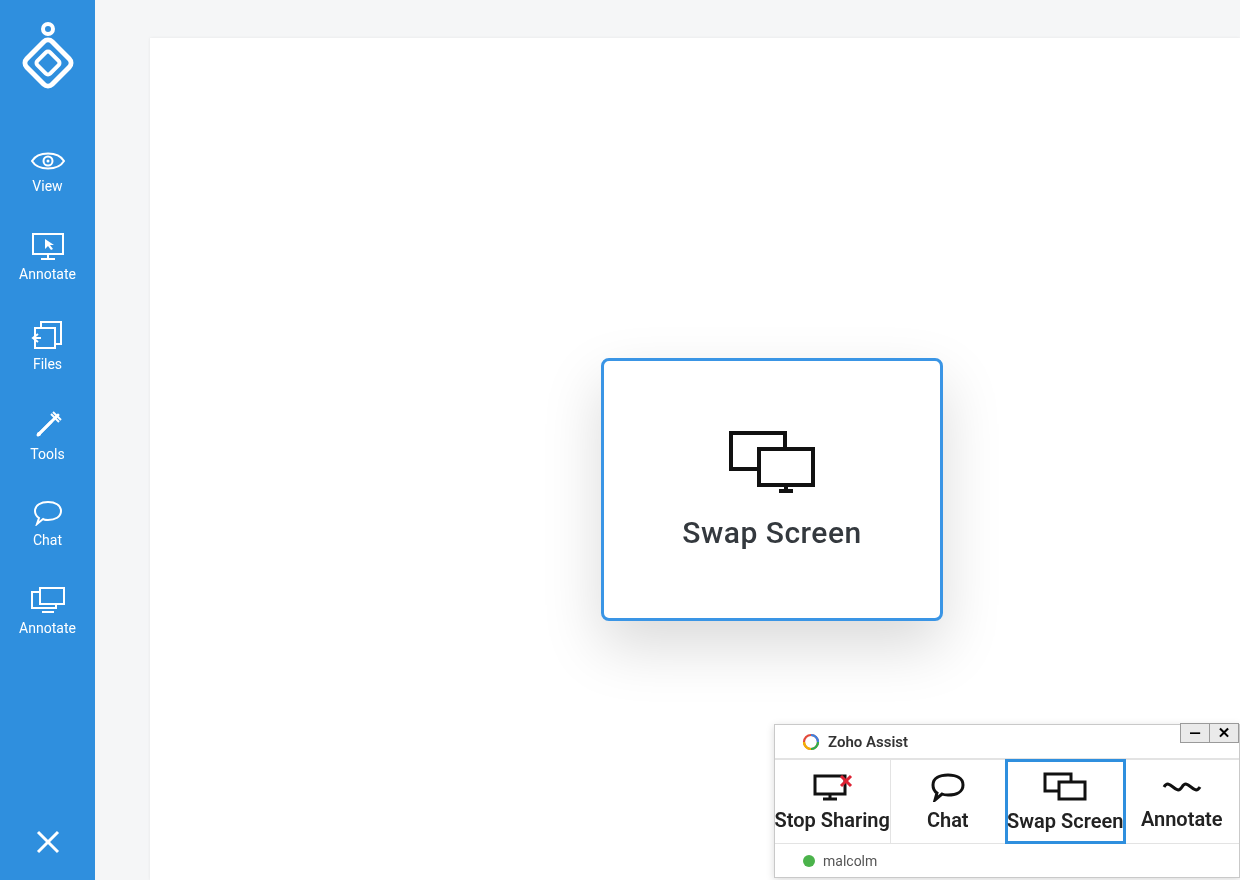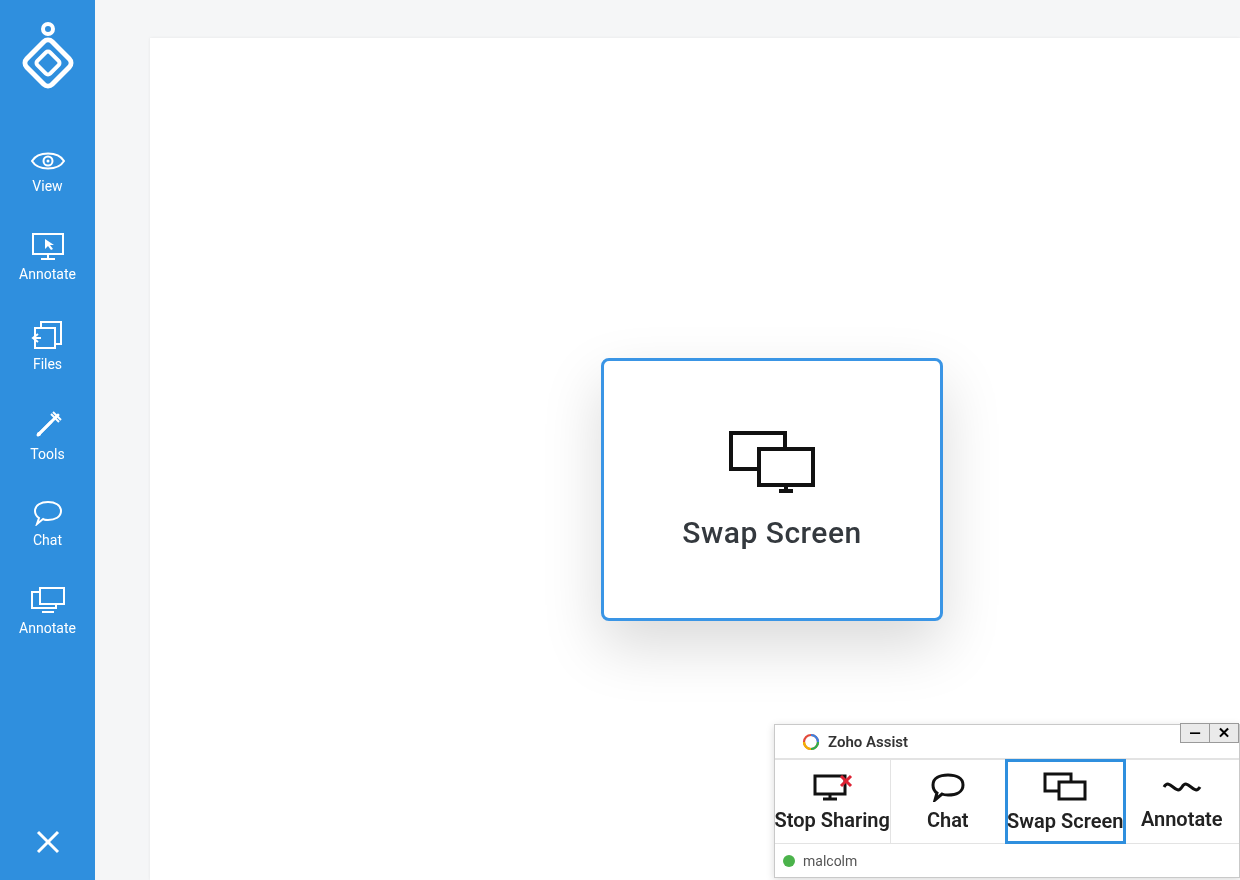--- a/index.html
+++ b/index.html
@@ -108,21 +108,21 @@
     margin:-1px;
     z-index:2;
   }
   .panel-tab .tab-label {
     font-size:20px; font-weight:600; color:#222;
     white-space:nowrap;
   }
   .panel-status {
     height:34px;
     display:flex; align-items:center;
-    padding-left:8px;
+    padding-left:28px;
     border-top:1px solid #e3e3e3;
     gap:8px;
   }
   .panel-status .dot {
     width:12px; height:12px; border-radius:50%; background:#4bb34b;
   }
   .panel-status .uname { font-size:14px; color:#555; }
 
   svg { display:block; }
 </style>

